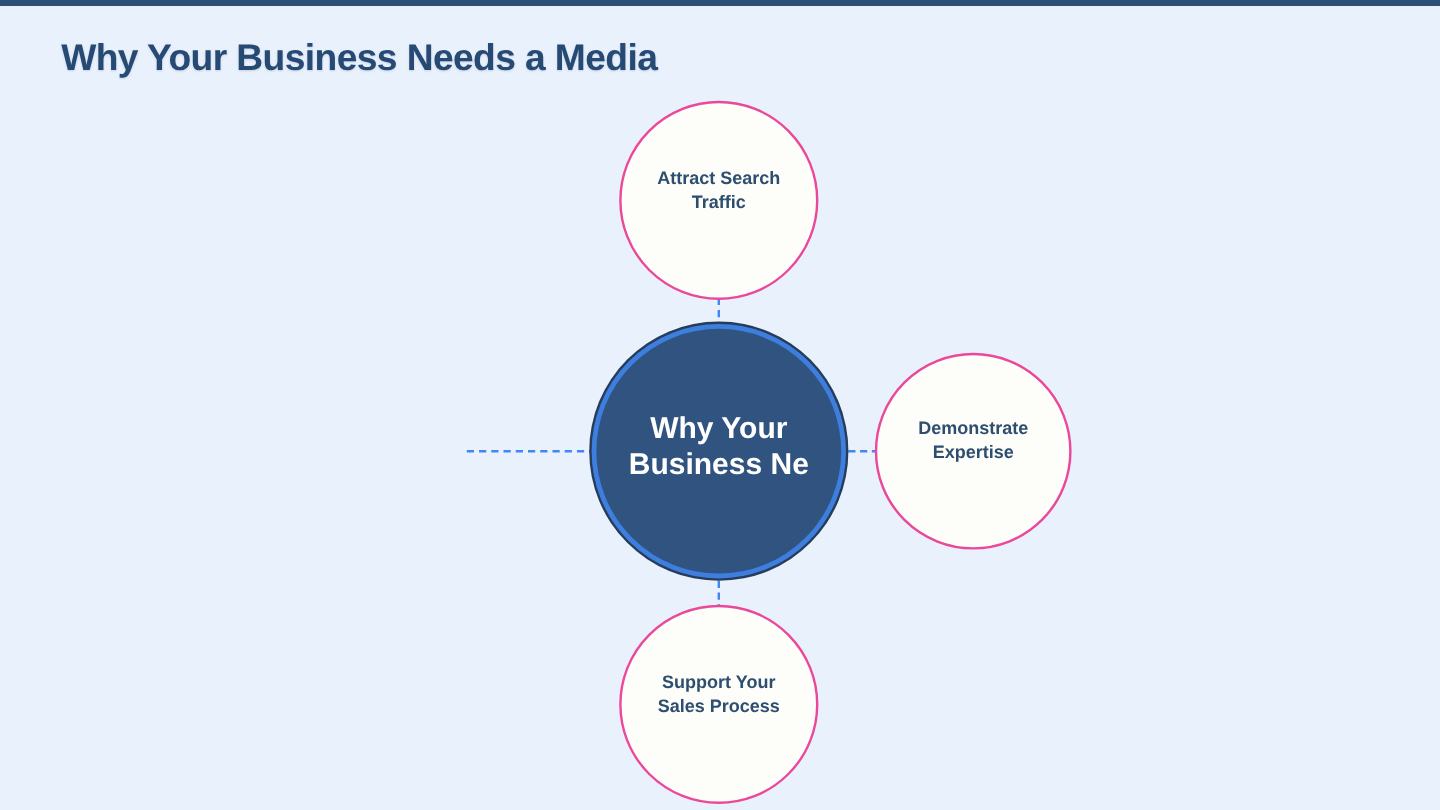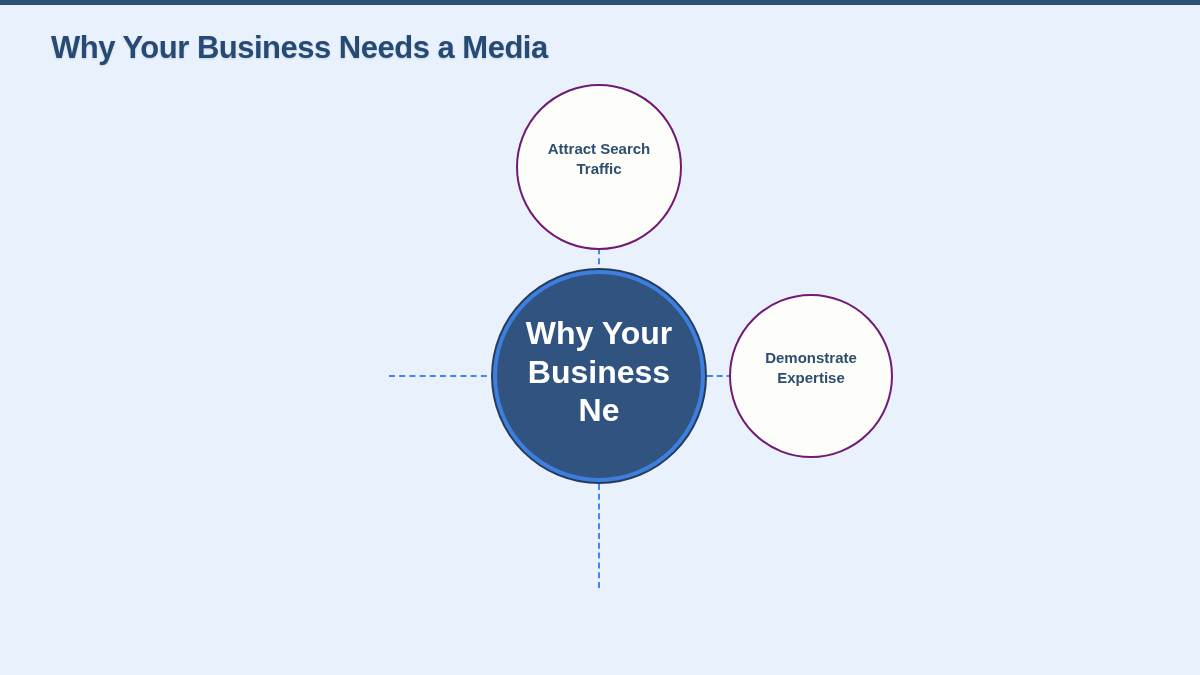--- a/index.html
+++ b/index.html
@@ -29,21 +29,21 @@
   .conn-top    { left: 598px; top: 167px; height: 209px; }
   .conn-bottom { left: 598px; top: 376px; height: 212px; }
   .conn-left   { left: 389px; top: 375px; width: 210px; }
   .conn-right  { left: 599px; top: 375px; width: 212px; }
 
   
   .node {
     position: absolute; z-index: 2;
     border-radius: 50%;
     background: #fdfdfa;
-    border: 2px solid #701a75;
+    border: 2px solid #ec4899;
     display: flex; align-items: center; justify-content: center;
     text-align: center;
   }
   .node .node-label {
     width: 132px;
     font-size: 15px; font-weight: 600;
     color: #2e4e70; line-height: 1.35;
     transform: translateY(-8px);
   }
   .node-top    { left: 516px; top: 84px;  width: 166px; height: 166px; }
@@ -58,21 +58,21 @@
     width: 212px; height: 212px;
     border-radius: 50%;
     background: #305380;
     border: 4px solid #3d7edf;
     box-shadow: 0 0 0 2px #263c59;
     display: flex; align-items: center; justify-content: center;
     text-align: center;
   }
   .center-node .center-label {
     width: 160px;
-    font-size: 32px; font-weight: 700;
+    font-size: 25px; font-weight: 700;
     color: #ffffff; line-height: 1.2;
     transform: translateY(-4px);
   }
 </style>
 </head>
 <body>
 
 <div class="top-bar"></div>
 
 <h1 class="page-title">Why Your Business Needs a Media</h1>
@@ -85,19 +85,22 @@
   <div class="connector h conn-right"></div>
 
   <div class="node node-top">
     <div class="node-label">Attract Search Traffic</div>
   </div>
 
   <div class="node node-right">
     <div class="node-label">Demonstrate Expertise</div>
   </div>
 
+  <div class="node node-bottom">
+    <div class="node-label">Support Your Sales Process</div>
+  </div>
 
 
   <div class="center-node">
     <div class="center-label">Why Your Business Ne</div>
   </div>
 
 </div>
 
 </body></html>

